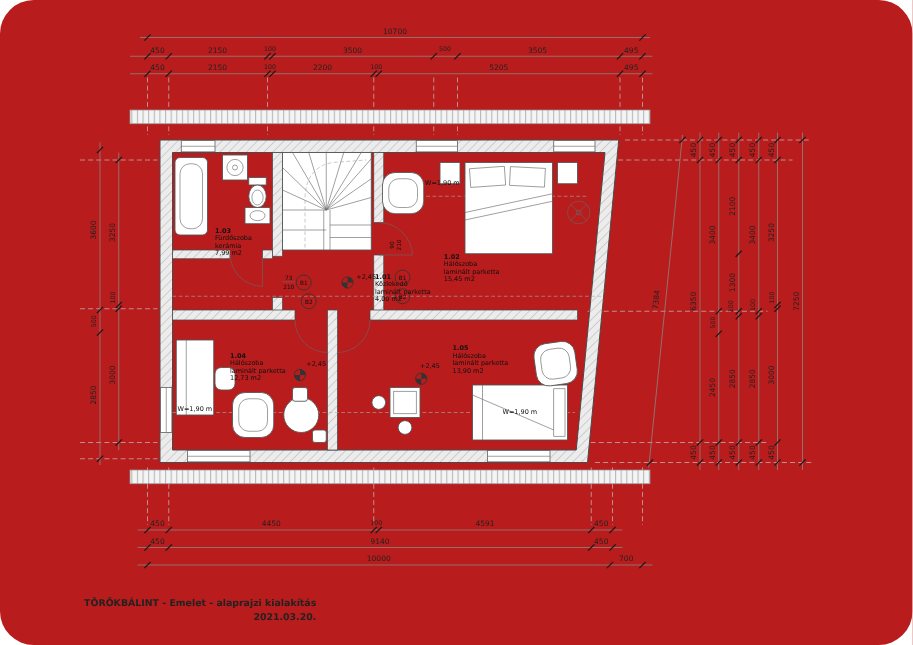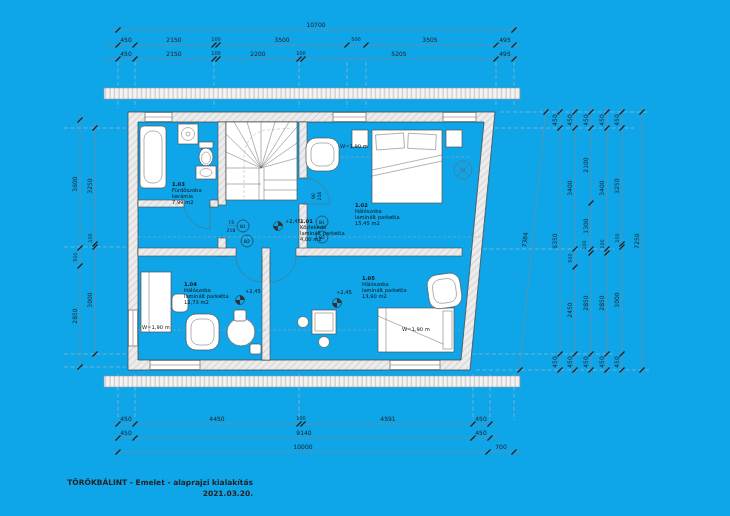--- a/index.html
+++ b/index.html
@@ -1,17 +1,17 @@
 <!DOCTYPE html>
 <html><head>
 <meta charset="utf-8">
 <style>
   html,body{margin:0;padding:0;background:#fff;}
-  #stage{position:relative;width:730px;height:516px;background:#0ea5e9;overflow:hidden;
-         font-family:"DejaVu Sans",sans-serif;}
+  #stage{position:relative;width:730px;height:516px;background:#b91c1c;overflow:hidden;
+         font-family:"DejaVu Sans",sans-serif;border-radius:27px;}
   svg{position:absolute;left:0;top:0;}
   .dim{font-family:"DejaVu Sans",sans-serif;font-size:6px;fill:#222;text-anchor:middle;}
   .dim-s{font-size:5px;}
   .room{font-family:"DejaVu Sans",sans-serif;font-size:5.2px;fill:#111;}
   .room-num{font-weight:bold;}
   .tag{font-family:"DejaVu Sans",sans-serif;font-size:4.6px;fill:#111;text-anchor:middle;}
   .ttl{font-family:"DejaVu Sans",sans-serif;font-size:7.5px;font-weight:bold;fill:#222;text-anchor:end;}
   .dl{stroke:#8a8a8a;stroke-width:0.6;fill:none;}
   .tick{stroke:#1a1a1a;stroke-width:1.1;fill:none;}
   .ext{stroke:#c2c2c2;stroke-width:0.55;stroke-dasharray:4 2.5;fill:none;}

